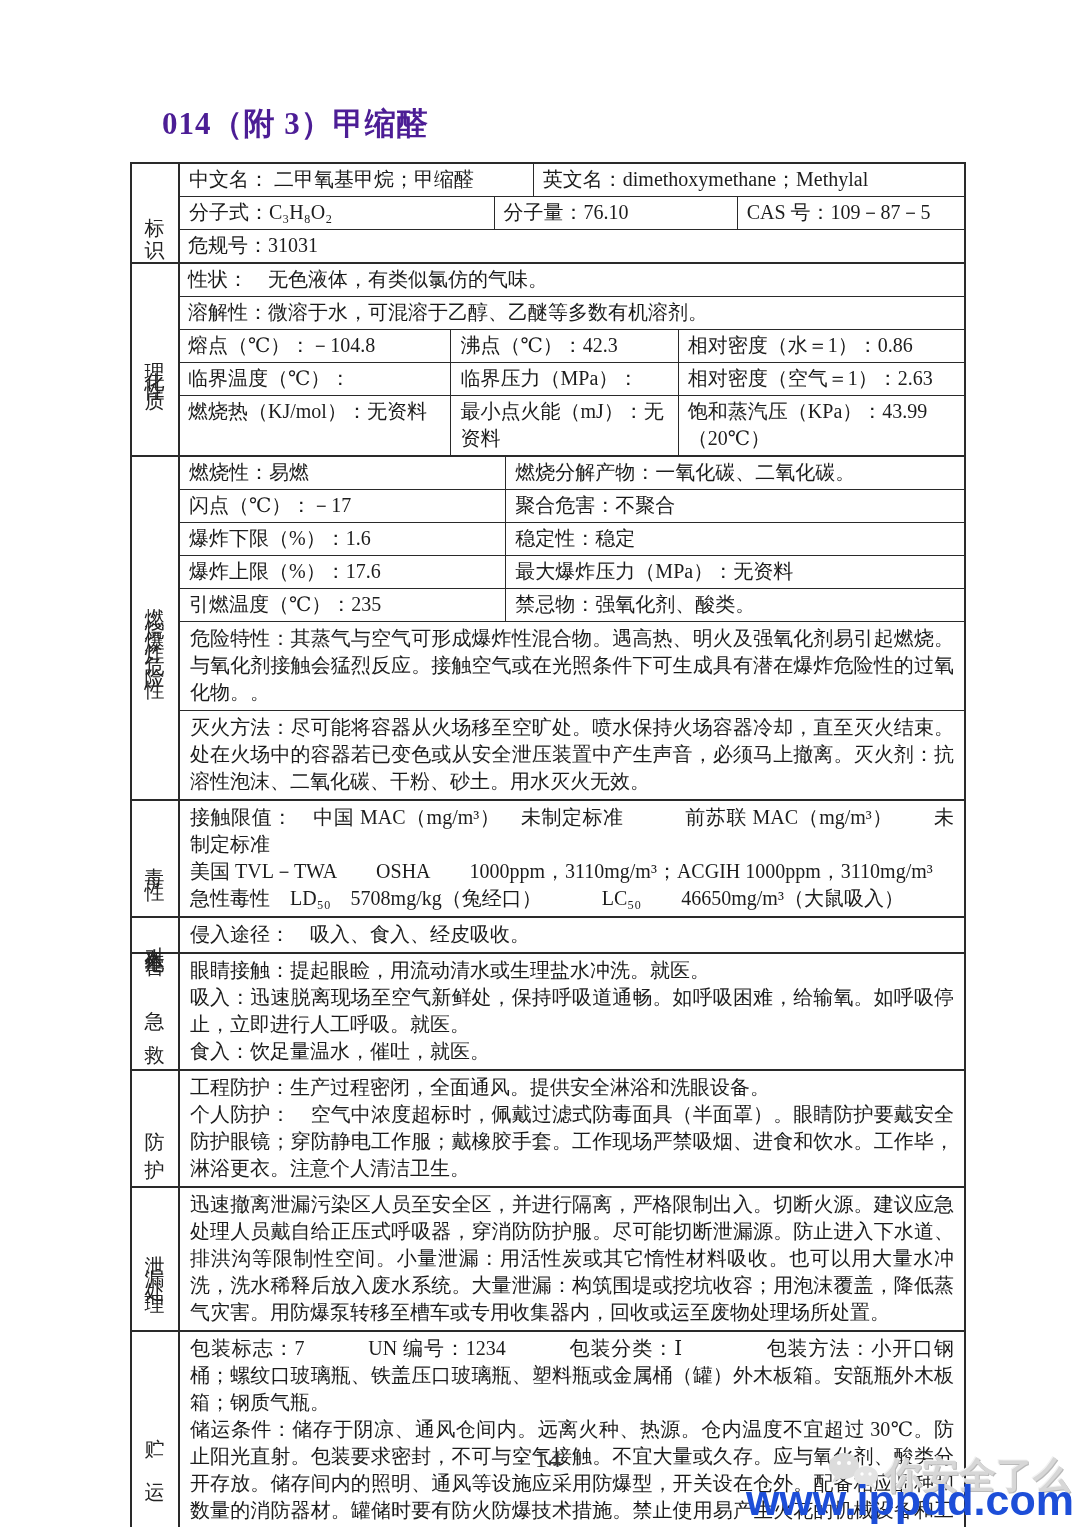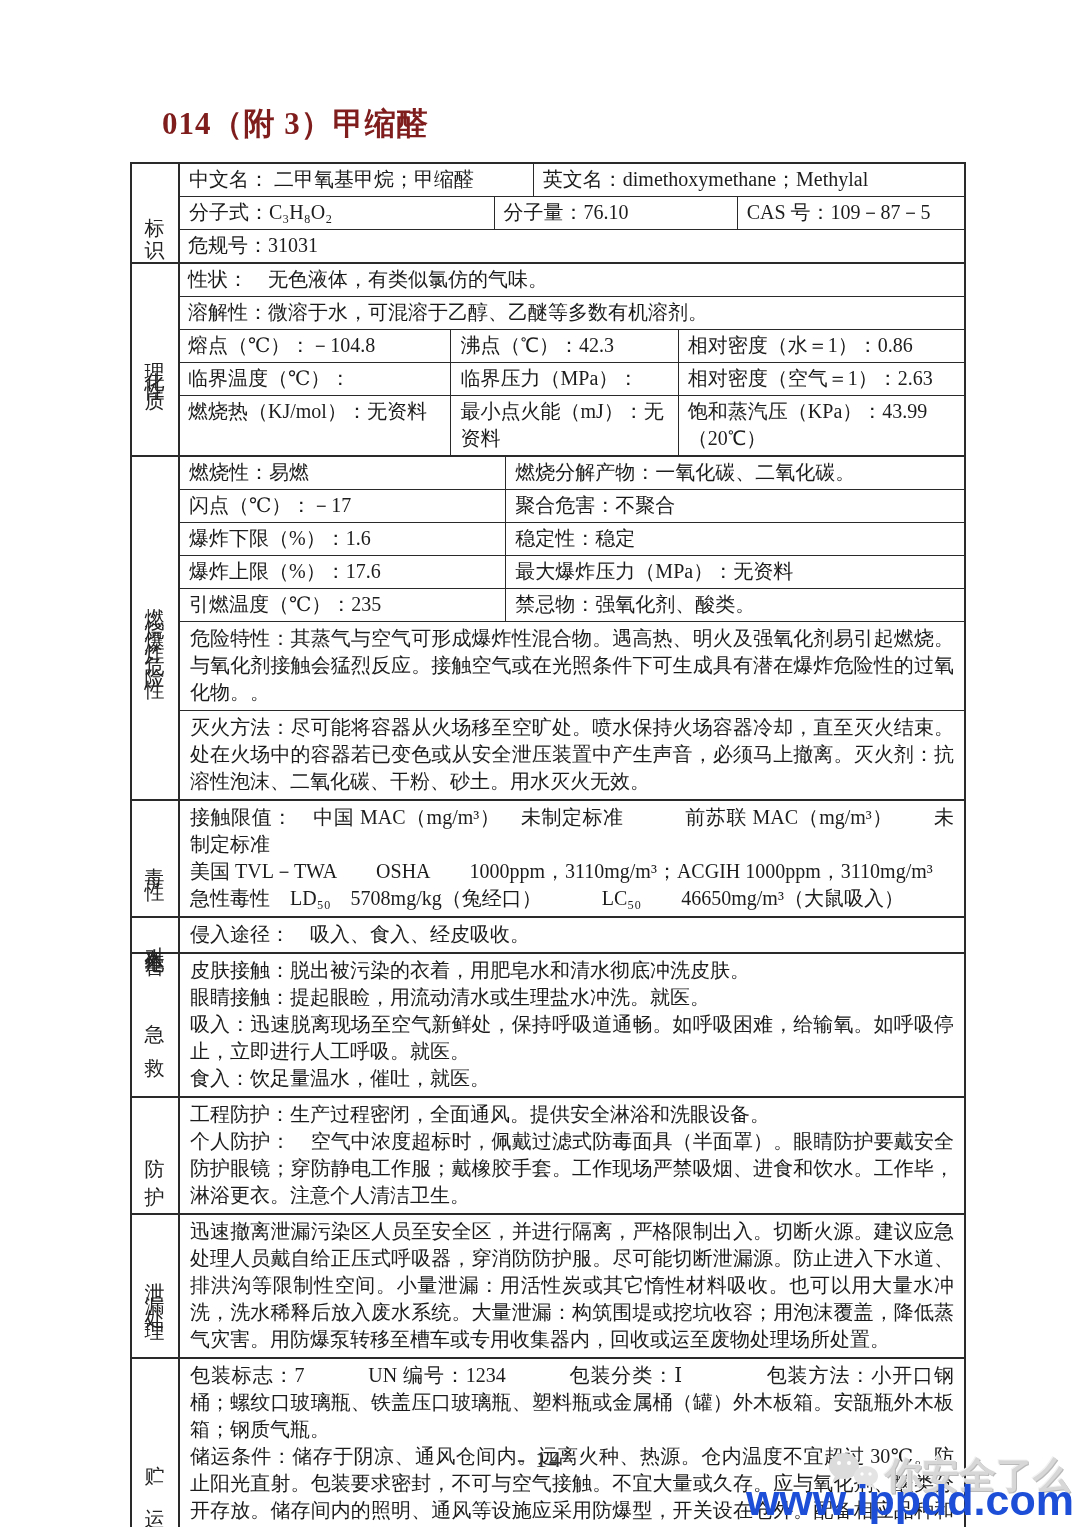--- a/index.html
+++ b/index.html
@@ -2,21 +2,21 @@
 <html><head>
 <meta charset="utf-8">
 <style>
   html,body{margin:0;padding:0;}
   body{
     width:1080px;height:1527px;position:relative;background:#ffffff;
     font-family:"Liberation Serif","DejaVu Serif",serif;color:#1c1c1c;
   }
   .page-title{
     position:absolute;left:162px;top:103px;
-    font-size:31px;font-weight:bold;letter-spacing:1px;color:#7f1d1d;
+    font-size:31px;font-weight:bold;letter-spacing:1px;color:#4c1d95;
   }
   .msds-table{
     position:absolute;left:130px;top:162px;width:836px;
     border:2px solid #2a2a2a;box-sizing:border-box;background:#fff;
   }
   .section{display:flex;align-items:stretch;}
   .section + .section{border-top:2px solid #2a2a2a;}
   .label-cell{
     width:46px;flex:0 0 46px;display:flex;align-items:center;justify-content:center;
     font-size:20px;color:#222;
@@ -33,21 +33,21 @@
   .ls-4b .vtext{letter-spacing:13px;transform:translateY(7px);}
   .ls-7 .vtext{letter-spacing:12px;transform:translateY(6px);}
   .ls-5 .vtext{letter-spacing:2px;transform:translateY(1px);}
   .content{flex:1;border-left:2px solid #2a2a2a;display:flex;flex-direction:column;min-width:0;}
   .row{display:flex;align-items:stretch;}
   .row + .row{border-top:1.5px solid #2a2a2a;justify-content:center;}
   .cell{
     padding:2px 9px 3px 9px;font-size:20px;line-height:27px;
     box-sizing:border-box;min-height:29px;
   }
-  .cell + .cell{border-left:1.5px solid #2a2a2a;font-family:Liberation Serif, serif;}
+  .cell + .cell{border-left:1.5px solid #2a2a2a;}
   .w45{flex:0 0 45%;} .w55{flex:1;}
   .w40{flex:0 0 40%;} .w31{flex:0 0 31%;} .w29{flex:1;}
   .w345{flex:0 0 34.5%;padding-left:8px;} .w29b{flex:0 0 29%;} .w365{flex:1;}
   .w415{flex:0 0 41.5%;} .w585{flex:1;}
   .full{flex:1;padding-left:8px;}
   .para{padding:3px 10px 4px 10px;text-align:justify;}
   .footer-page{
     position:absolute;left:0;top:1446px;width:1080px;text-align:center;
     font-size:24px;color:#333;letter-spacing:2px;
   }
@@ -182,21 +182,20 @@
         </div>
       </div>
     </div>
 
     <div class="section">
       <div class="label-cell ls-2c">
           <span class="vtext">急救</span>
         </div>
       <div class="content">
         <div class="cell full para">
-          <div>皮肤接触：脱出被污染的衣着，用肥皂水和清水彻底冲洗皮肤。</div>
           <div>眼睛接触：提起眼睑，用流动清水或生理盐水冲洗。就医。</div>
           <div>吸入：迅速脱离现场至空气新鲜处，保持呼吸道通畅。如呼吸困难，给输氧。如呼吸停止，立即进行人工呼吸。就医。</div>
           <div>食入：饮足量温水，催吐，就医。</div>
         </div>
       </div>
     </div>
 
     <div class="section">
       <div class="label-cell ls-2d">
           <span class="vtext">防护</span>

